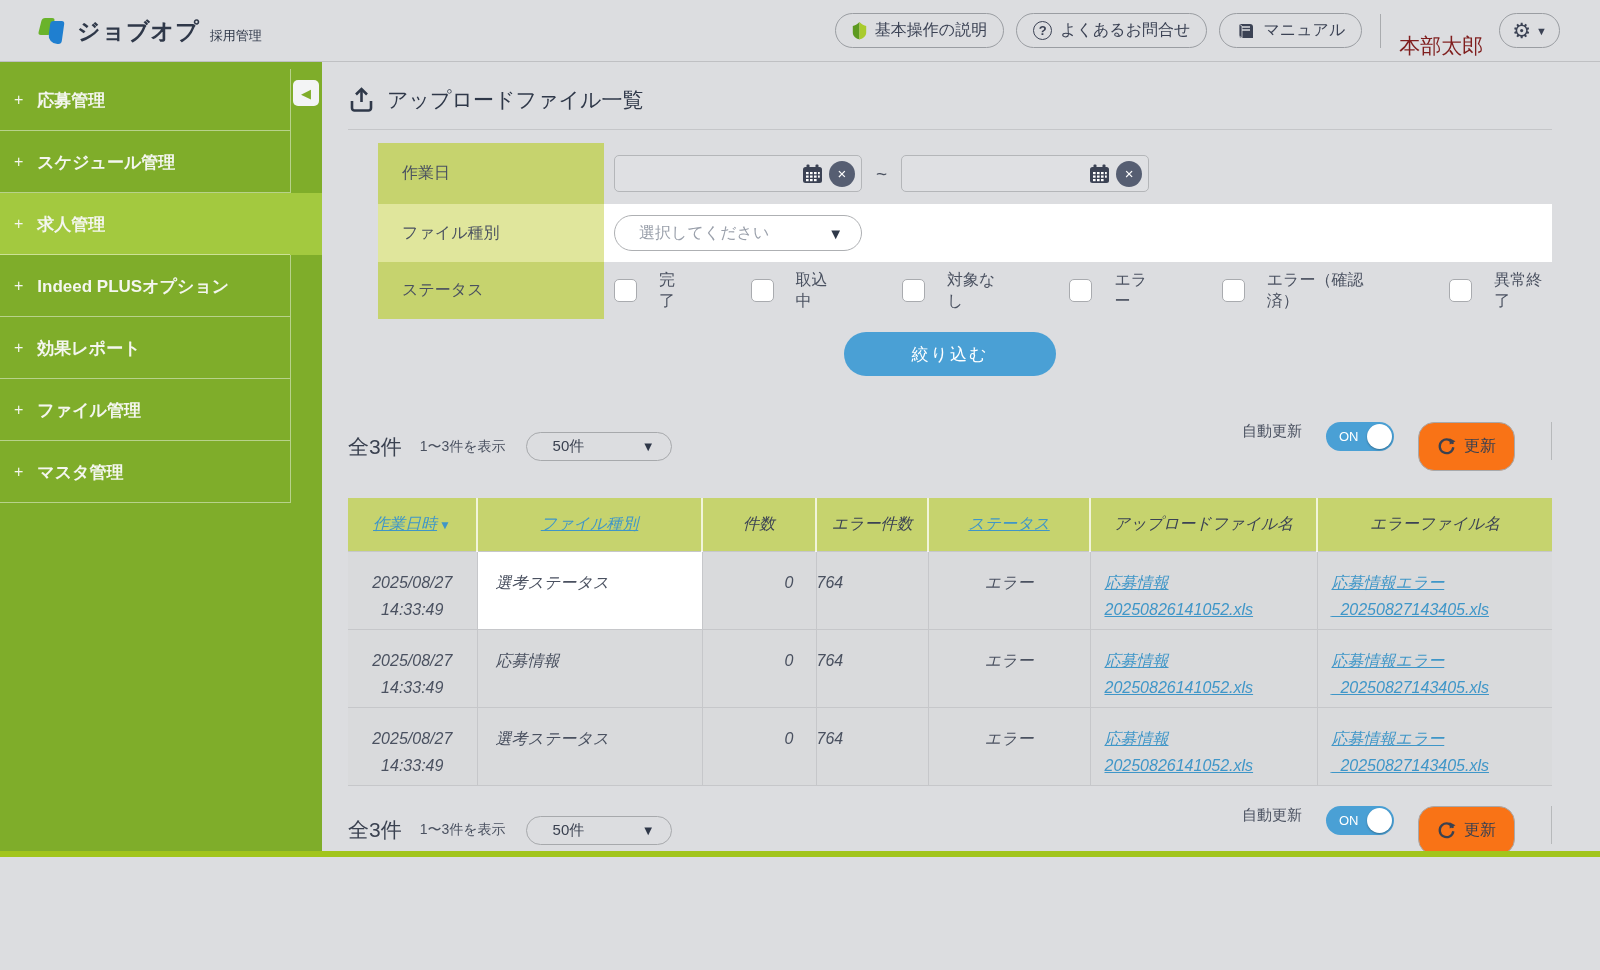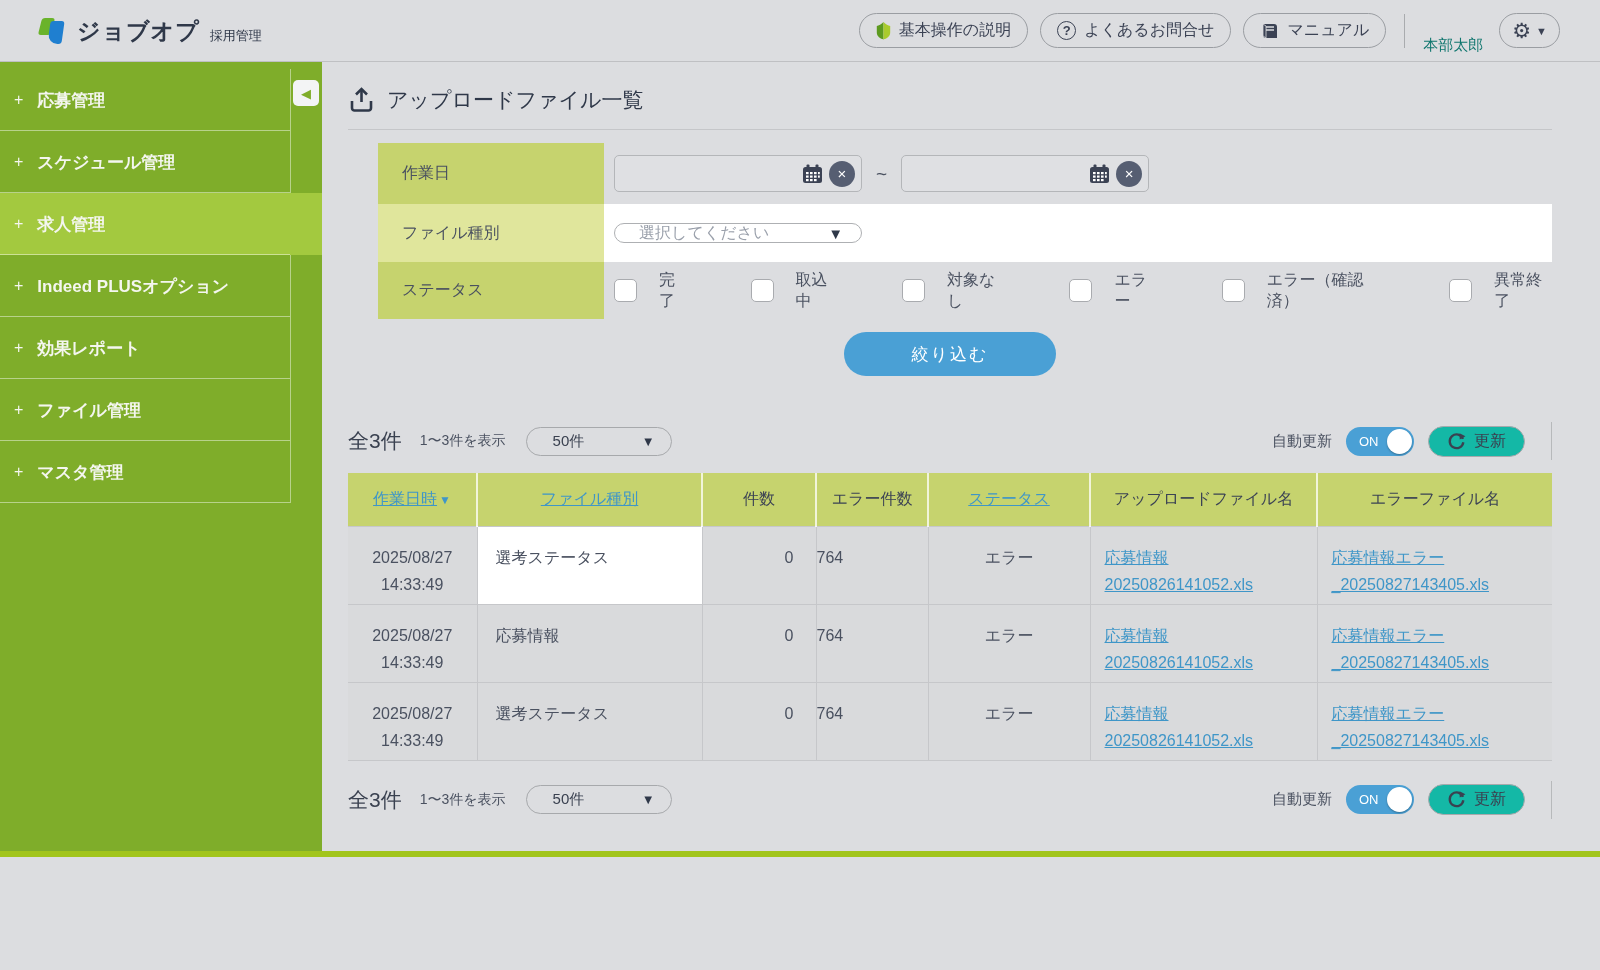--- a/index.html
+++ b/index.html
@@ -32,21 +32,21 @@
   .pill {
     height: 35px; border: 1.5px solid #9a9da2; border-radius: 18px;
     background: transparent; color: #3b4254; font-size: 16px;
     font-family: inherit;
     display: inline-flex; align-items: center; gap: 8px; padding: 8px 16px;
     cursor: pointer; white-space: nowrap;
   }
   .q-circle { width: 19px; height: 19px; border: 1.7px solid #3b4254; border-radius: 50%;
     display: inline-flex; align-items: center; justify-content: center; font-size: 13px; font-weight: bold; }
   .vdiv { width: 1px; height: 34px; background: #a9abae; margin: 0 6px; }
-  .username { font-size: 15px; color: #0f766e; margin-right: 4px; white-space: nowrap; margin-top: 30px; }
+  .username { font-size: 21px; color: #7f1d1d; margin-right: 4px; white-space: nowrap; margin-top: 30px; }
   .gear-pill { padding: 0 12px; gap: 5px; }
   .gear-glyph { font-size: 21px; line-height: 1; }
   .caret-down { font-size: 11px; }
 
   
   .main-wrap { display: flex; flex: 0 0 789px; height: 789px; }
 
   
   aside {
     width: 322px; flex: 0 0 322px; background: #7fad2a; position: relative;
@@ -93,21 +93,21 @@
     gap: 6px; padding-right: 6px; cursor: text;
   }
   .cal-icon { display: inline-flex; }
   .clear-icon {
     width: 26px; height: 26px; border-radius: 50%; background: #565e72; color: #fff;
     display: inline-flex; align-items: center; justify-content: center; font-size: 15px; cursor: pointer;
   }
   .tilde { font-size: 19px; color: #4a5160; margin: 0 14px; }
 
   .select-pill {
-    width: 248px; height: 20px; border: 1px solid #aeb0b3; border-radius: 18px; background: #fff;
+    width: 248px; height: 36px; border: 1px solid #aeb0b3; border-radius: 18px; background: #fff;
     display: flex; align-items: center; justify-content: space-between; padding: 0 18px 0 24px;
     cursor: pointer;
   }
   .select-pill .ph { color: #9aa0ab; font-size: 16px; }
   .select-pill .caret { color: #2f3849; font-size: 15px; }
 
   .checks { display: flex; align-items: center; gap: 64px; }
   .check-item { display: flex; align-items: center; gap: 22px; font-size: 16px; color: #4a5160; cursor: pointer; }
   .checkbox { width: 23px; height: 23px; background: #fff; border: 1.5px solid #a9abaf; border-radius: 5px; flex: 0 0 23px; }
 
@@ -121,38 +121,38 @@
   .list-controls { display: flex; align-items: center; margin-top: 46px; }
   .list-controls.bottom { margin-top: 20px; }
   .total { font-size: 21px; color: #3a4150; }
   .range-txt { font-size: 14px; margin-left: 18px; color: #4a5160; }
   .size-pill {
     margin-left: 20px; width: 146px; height: 29px; border: 1px solid #a7a9ac; border-radius: 15px;
     display: flex; align-items: center; justify-content: space-between; padding: 0 16px 0 26px; cursor: pointer; gap: 7px;
   }
   .size-pill .val { font-size: 15px; color: #3a4150; }
   .size-pill .caret { font-size: 13px; color: #2f3849; }
-  .controls-right { margin-left: auto; display: flex; align-items: center; gap: 14px; }
+  .controls-right { margin-left: auto; display: flex; gap: 24px; }
   .auto-label { font-size: 15px; color: #4a5160; }
   .toggle {
     width: 68px; height: 29px; border-radius: 15px; background: #4aa0d5; position: relative;
     display: flex; align-items: center; cursor: pointer;
   }
   .toggle .on-label { color: #fff; font-size: 13px; margin-left: 13px; }
   .toggle .knob { position: absolute; right: 2px; top: 2px; width: 25px; height: 25px; border-radius: 50%;
     background: #fff; box-shadow: 0 1px 2px rgba(0,0,0,.3); }
   .refresh-btn {
-    height: 31px; border: 1px solid #a7a9ac; border-radius: 16px; background: #14b8a6;
+    height: 49px; border: 1px solid #a7a9ac; border-radius: 16px; background: #f97316;
     display: inline-flex; align-items: center; gap: 8px; padding: 0 18px;
     font-size: 16px; color: #3a4150; font-family: inherit; cursor: pointer;
   }
   .end-divider { width: 1px; height: 38px; background: #b7b9bb; margin-left: 12px; }
 
   
-  table { width: 100%; border-collapse: collapse; table-layout: fixed; margin-top: 13px; }
+  table { width: 100%; border-collapse: collapse; table-layout: fixed; margin-top: 27px; font-style: italic; }
   thead th {
     background: #c6d36e; height: 53px; font-weight: normal; font-size: 16px; color: #3b4254;
     border-right: 2px solid rgba(255,255,255,.75); text-align: center;
   }
   thead th:last-child { border-right: none; }
   th .th-link { color: #3f96c8; text-decoration: underline; cursor: pointer; }
   th .sort-caret { color: #3f96c8; font-size: 12px; margin-left: 2px; }
   tbody td {
     background: #d9dadc; height: 78px; vertical-align: top; padding-top: 17px;
     border: 1px solid #c6c7ca; font-size: 16px; color: #4a5160; line-height: 27px;

